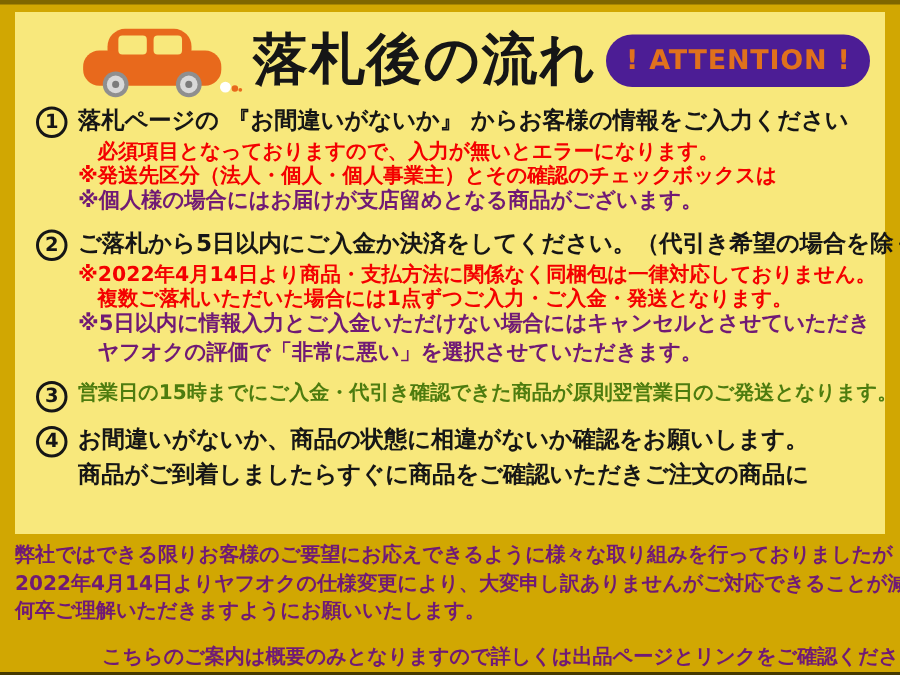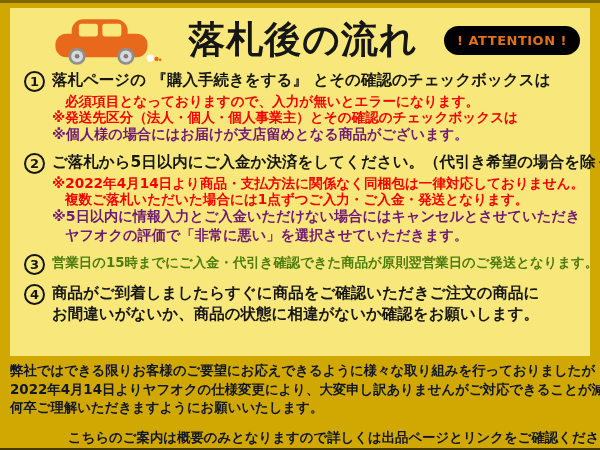--- a/index.html
+++ b/index.html
@@ -31,25 +31,25 @@
   .title {
     flex:1;
     text-align:center;
     font-size:37px;
     letter-spacing:1px;
     color:#161616;
     white-space:nowrap;
   }
   .attn {
     flex:0 0 auto;
-    background:#000000;
+    background:#4c1d95;
     color:#e0711c;
     border-radius:20px;
     padding:7px 13px;
-    font-size:13px;
+    font-size:18px;
     letter-spacing:.5px;
     white-space:nowrap;
     margin-right:4px;
   }
   
   .sections { padding:2px 6px 0 14px; }
   .section { display:flex; margin-bottom:8px; }
   .num {
     flex:0 0 auto;
     width:21px; height:21px;
@@ -63,21 +63,21 @@
   .line-main  { font-size:15.5px; line-height:21px; color:#161616; white-space:nowrap; }
   .line-red   { font-size:13.6px; line-height:16px; color:#f40000; white-space:nowrap; }
   .line-note  { font-size:14.2px; line-height:19px; color:#701a75; white-space:nowrap; }
   .line-main3 { font-size:13.4px; line-height:20px; color:#4d7c0f; white-space:nowrap; }
   .indent { padding-left:13px; }
   .mb2 { margin-bottom:2px; }
   
   .footer {
     position:absolute;
     left:10px; top:362px; width:584px;
-    color:#0f172a;
+    color:#701a75;
   }
   .f-line { font-size:13.4px; line-height:18.5px; white-space:nowrap; }
   .f-last { font-size:13.4px; margin-top:11px; padding-left:58px; white-space:nowrap; }
 </style>
 </head>
 <body>
 
 <div class="frame">
 
   <div class="panel">
@@ -100,21 +100,21 @@
       </svg>
       <div class="title">落札後の流れ</div>
       <div class="attn">! ATTENTION !</div>
     </div>
 
     <div class="sections">
 
       <div class="section">
         <span class="num">1</span>
         <div class="lines">
-          <div class="line-main mb2">落札ページの 『購入手続きをする』 とその確認のチェックボックスは</div>
+          <div class="line-main mb2">落札ページの 『お間違いがないか』 からお客様の情報をご入力ください</div>
           <div class="line-red indent">必須項目となっておりますので、入力が無いとエラーになります。</div>
           <div class="line-red">※発送先区分（法人・個人・個人事業主）とその確認のチェックボックスは</div>
           <div class="line-note">※個人様の場合にはお届けが支店留めとなる商品がございます。</div>
         </div>
       </div>
 
       <div class="section">
         <span class="num">2</span>
         <div class="lines">
           <div class="line-main mb2">ご落札から5日以内にご入金か決済をしてください。（代引き希望の場合を除く）</div>
@@ -128,22 +128,22 @@
       <div class="section">
         <span class="num">3</span>
         <div class="lines">
           <div class="line-main3">営業日の15時までにご入金・代引き確認できた商品が原則翌営業日のご発送となります。</div>
         </div>
       </div>
 
       <div class="section">
         <span class="num">4</span>
         <div class="lines">
+          <div class="line-main mb2">お間違いがないか、商品の状態に相違がないか確認をお願いします。</div>
           <div class="line-main">商品がご到着しましたらすぐに商品をご確認いただきご注文の商品に</div>
-          <div class="line-main mb2">お間違いがないか、商品の状態に相違がないか確認をお願いします。</div>
         </div>
       </div>
 
     </div>
   </div>
 
   <div class="footer">
     <div class="f-line">弊社ではできる限りお客様のご要望にお応えできるように様々な取り組みを行っておりましたが</div>
     <div class="f-line">2022年4月14日よりヤフオクの仕様変更により、大変申し訳ありませんがご対応できることが減少します。</div>
     <div class="f-line">何卒ご理解いただきますようにお願いいたします。</div>

